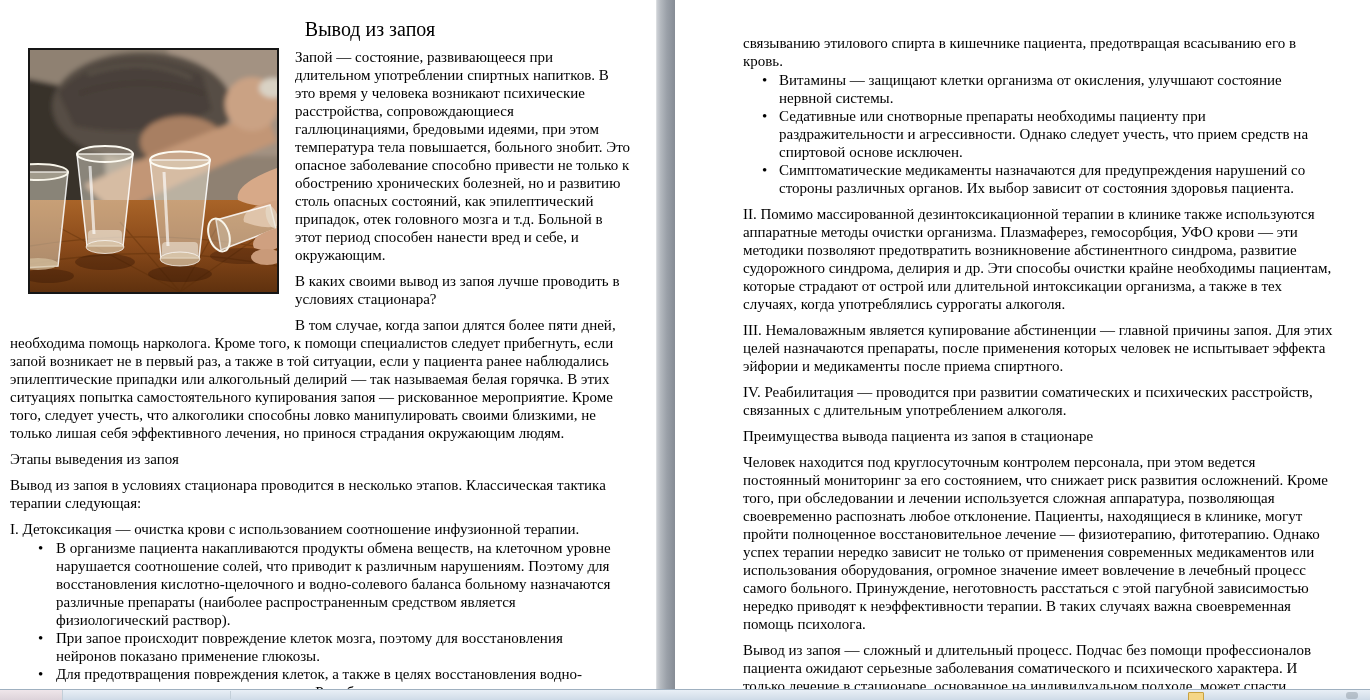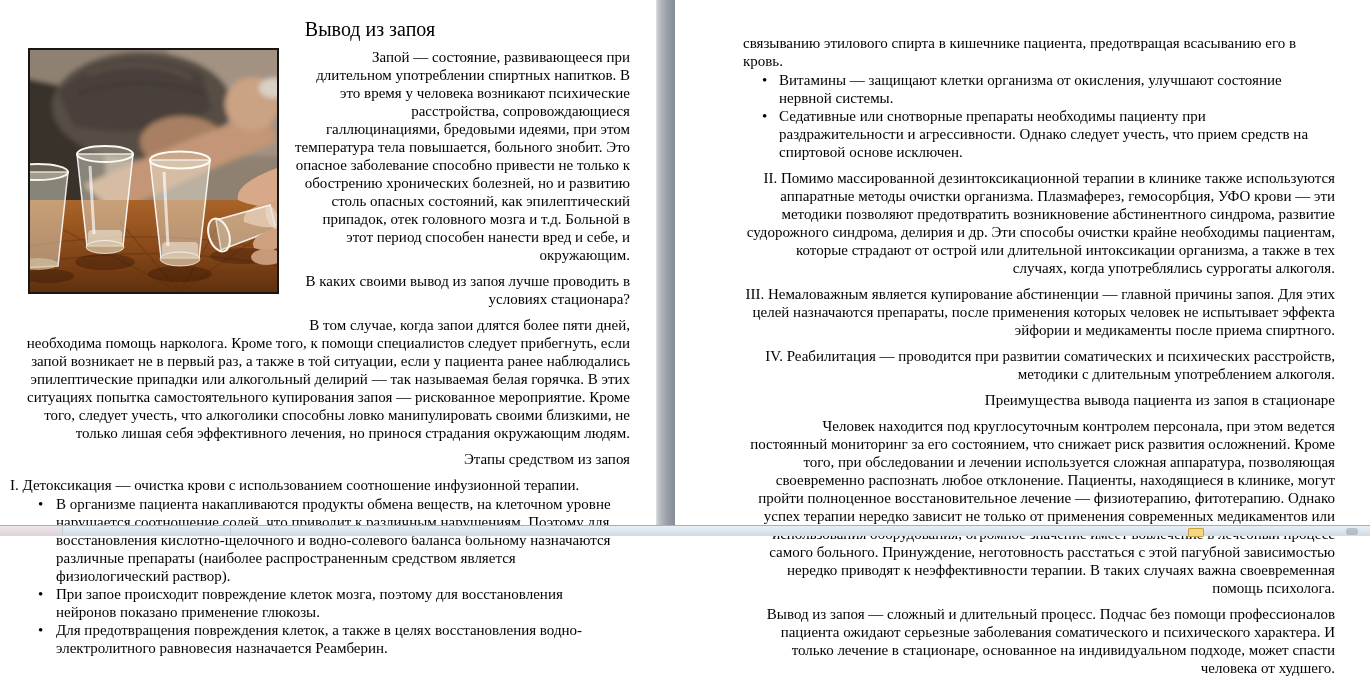--- a/index.html
+++ b/index.html
@@ -1,39 +1,39 @@
 <!DOCTYPE html>
 <html lang="ru"><head>
 <meta charset="utf-8">
 <style>
   html,body{margin:0;padding:0;background:#ffffff;}
   body{
     width:1370px;height:700px;overflow:hidden;
     font-family:"Liberation Serif","DejaVu Serif",serif;
     color:#000;
   }
-  .app{position:relative;display:flex;width:1370px;height:536px;}
+  .app{position:relative;display:flex;width:1370px;height:700px;}
 
   
   .page{background:#fff;box-sizing:border-box;font-size:15px;line-height:18px;}
   .page-left{width:656px;padding:16px 26px 0 10px;}
   .page-right{flex:1;padding:34px 35px 0 68px;}
 
   .divider{
     width:19px;flex:0 0 19px;
     background:linear-gradient(90deg,#cdd0d5 0%,#b4b9bf 20%,#9aa0a8 55%,#868c95 100%);
     border-left:1px solid #dadde0;box-sizing:border-box;
   }
 
   .doc-title{
     font-size:20px;font-weight:400;line-height:26px;
     margin:0 0 6px 0;text-align:center;padding-left:100px;
   }
 
-  p.para{margin:0 0 8px 0;text-align:right;}
+  p.para{margin:0 0 8px 0;}
   p.tight{margin:0 0 1px 0;}
   .first-indent{text-indent:285px;}
 
   
   .photo-frame{
     float:left;width:247px;height:242px;
     border:2px solid #161616;background:#7d7164;
     margin:0 16px 0 18px;overflow:hidden;
   }
   .photo-frame svg{display:block;}
@@ -145,41 +145,43 @@
         <ellipse cx="189" cy="185" rx="10" ry="17" transform="rotate(-18 189 185)" fill="rgba(200,190,170,0.35)" stroke="#f8f5ea" stroke-width="2"></ellipse>
         <ellipse cx="242" cy="167" rx="5.5" ry="12" transform="rotate(-18 242 167)" fill="rgba(232,224,206,0.6)"></ellipse>
         <path d="M247 178 Q218 186 224 198 Q240 203 247 198 Z" fill="#cfa080"></path>
         <ellipse cx="237" cy="207" rx="16" ry="8" fill="#c99a79"></ellipse>
       </svg>
     </div>
 
     <p class="para">Запой — состояние, развивающееся при длительном употреблении спиртных напитков. В это время у человека возникают психические расстройства, сопровождающиеся галлюцинациями, бредовыми идеями, при этом температура тела повышается, больного знобит. Это опасное заболевание способно привести не только к обострению хронических болезней, но и развитию столь опасных состояний, как эпилептический припадок, отек головного мозга и т.д. Больной в этот период способен нанести вред и себе, и окружающим.</p>
     <p class="para">В каких своими вывод из запоя лучше проводить в условиях стационара?</p>
     <p class="para first-indent">В том случае, когда запои длятся более пяти дней, необходима помощь нарколога. Кроме того, к помощи специалистов следует прибегнуть, если запой возникает не в первый раз, а также в той ситуации, если у пациента ранее наблюдались эпилептические припадки или алкогольный делирий — так называемая белая горячка. В этих ситуациях попытка самостоятельного купирования запоя — рискованное мероприятие. Кроме того, следует учесть, что алкоголики способны ловко манипулировать своими близкими, не только лишая себя эффективного лечения, но принося страдания окружающим людям.</p>
-    <p class="para">Этапы средством из запоя</p>
+    <p class="para">Этапы выведения из запоя</p>
+    <p class="para">Вывод из запоя в условиях стационара проводится в несколько этапов. Классическая тактика терапии следующая:</p>
     <p class="tight">I. Детоксикация — очистка крови с использованием соотношение инфузионной терапии.</p>
     <ul class="doc-list">
       <li>В организме пациента накапливаются продукты обмена веществ, на клеточном уровне нарушается соотношение солей, что приводит к различным нарушениям. Поэтому для восстановления кислотно-щелочного и водно-солевого баланса больному назначаются различные препараты (наиболее распространенным средством является физиологический раствор).</li>
       <li>При запое происходит повреждение клеток мозга, поэтому для восстановления нейронов показано применение глюкозы.</li>
       <li>Для предотвращения повреждения клеток, а также в целях восстановления водно-электролитного равновесия назначается Реамберин.</li>
 
     </ul>
   </div>
 
   <div class="divider"></div>
 
   <div class="page page-right">
     <p class="tight cont-indent">связыванию этилового спирта в кишечнике пациента, предотвращая всасыванию его в кровь.</p>
     <ul class="doc-list">
       <li>Витамины — защищают клетки организма от окисления, улучшают состояние нервной системы.</li>
       <li>Седативные или снотворные препараты необходимы пациенту при раздражительности и агрессивности. Однако следует учесть, что прием средств на спиртовой основе исключен.</li>
+      <li>Симптоматические медикаменты назначаются для предупреждения нарушений со стороны различных органов. Их выбор зависит от состояния здоровья пациента.</li>
     </ul>
     <p class="para">II. Помимо массированной дезинтоксикационной терапии в клинике также используются аппаратные методы очистки организма. Плазмаферез, гемосорбция, УФО крови — эти методики позволяют предотвратить возникновение абстинентного синдрома, развитие судорожного синдрома, делирия и др. Эти способы очистки крайне необходимы пациентам, которые страдают от острой или длительной интоксикации организма, а также в тех случаях, когда употреблялись суррогаты алкоголя.</p>
     <p class="para">III. Немаловажным является купирование абстиненции — главной причины запоя. Для этих целей назначаются препараты, после применения которых человек не испытывает эффекта эйфории и медикаменты после приема спиртного.</p>
-    <p class="para">IV. Реабилитация — проводится при развитии соматических и психических расстройств, методики с длительным употреблением алкоголя.</p>
+    <p class="para">IV. Реабилитация — проводится при развитии соматических и психических расстройств, связанных с длительным употреблением алкоголя.</p>
     <p class="para">Преимущества вывода пациента из запоя в стационаре</p>
     <p class="para">Человек находится под круглосуточным контролем персонала, при этом ведется постоянный мониторинг за его состоянием, что снижает риск развития осложнений. Кроме того, при обследовании и лечении используется сложная аппаратура, позволяющая своевременно распознать любое отклонение. Пациенты, находящиеся в клинике, могут пройти полноценное восстановительное лечение — физиотерапию, фитотерапию. Однако успех терапии нередко зависит не только от применения современных медикаментов или использования оборудования, огромное значение имеет вовлечение в лечебный процесс самого больного. Принуждение, неготовность расстаться с этой пагубной зависимостью нередко приводят к неэффективности терапии. В таких случаях важна своевременная помощь психолога.</p>
     <p class="para">Вывод из запоя — сложный и длительный процесс. Подчас без помощи профессионалов пациента ожидают серьезные заболевания соматического и психического характера. И только лечение в стационаре, основанное на индивидуальном подходе, может спасти человека от худшего.</p>
   </div>
 
   <div class="taskbar">
     <div class="tb-seg-left"></div>
     <div class="tb-sep" style="left:230px;"></div>
     <div class="tb-icon-folder"></div>
     <div class="tb-blob"></div>

